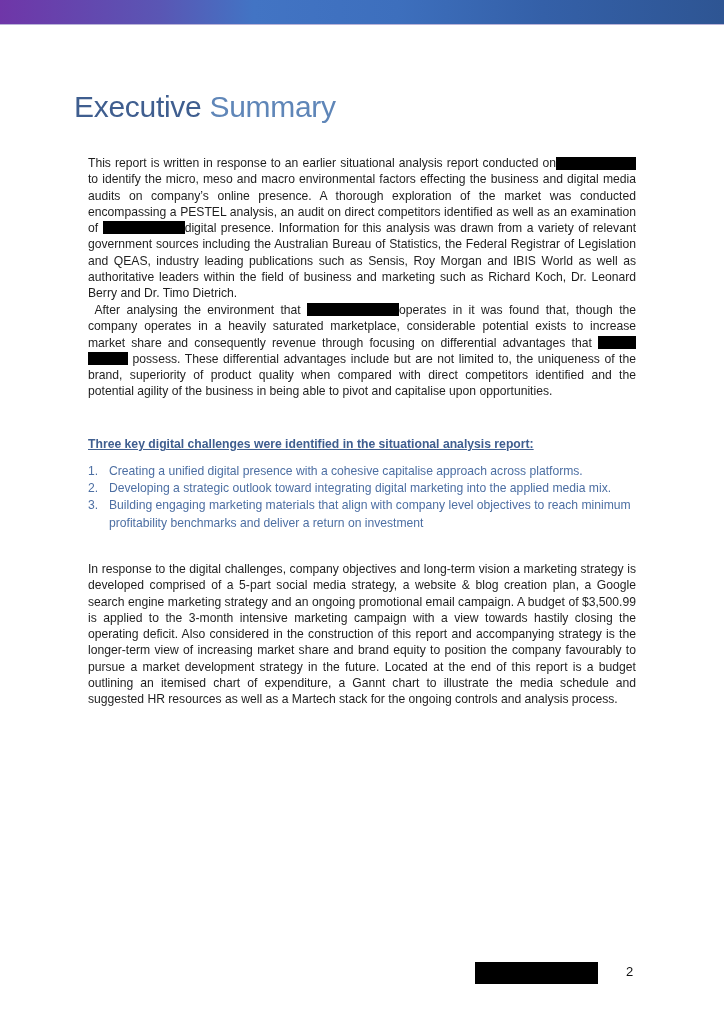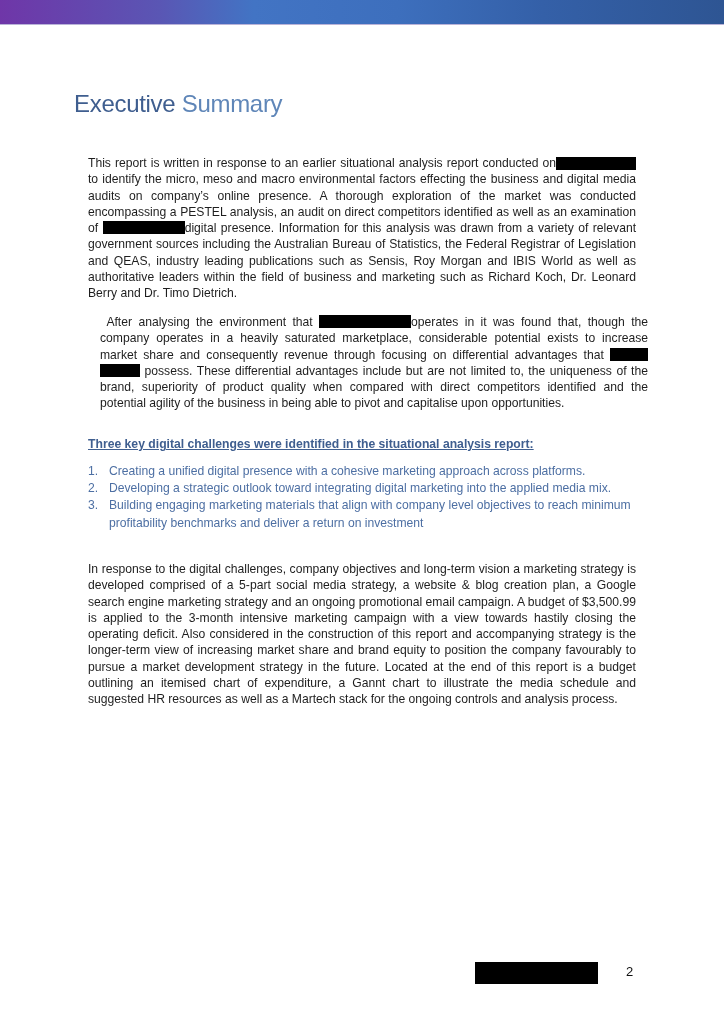--- a/index.html
+++ b/index.html
@@ -7,30 +7,30 @@
     width: 724px; height: 1023px; background: #ffffff; position: relative; overflow: hidden;
     font-family: "Liberation Sans", sans-serif; color: #222;
   }
   .top-bar {
     position: absolute; left: 0; top: 0; width: 724px; height: 24px;
     background: linear-gradient(90deg, #6f36a8 0%, #5a56b4 22%, #4274c4 35%, #3d6fbd 55%, #3460a8 75%, #2e5593 100%);
     border-bottom: 1px solid #b9b3d8;
   }
   .title {
     position: absolute; left: 74px; top: 92px; margin: 0;
-    font-size: 24px; font-weight: normal; letter-spacing: -0.3px; line-height: 1;
+    font-size: 30px; font-weight: normal; letter-spacing: -0.3px; line-height: 1;
   }
   .title .w1 { color: #3f5e8f; }
   .title .w2 { color: #5f86b8; }
   .body-text {
     position: absolute; left: 88px; width: 548px;
     font-size: 12.15px; line-height: 16.3px; text-align: justify; color: #1e1e1e;
   }
   .p1 { top: 155px; }
-  .p2 { top: 314px; margin-left: 12px; }
+  .p2 { top: 302px; }
   .p3 { top: 561px; }
   .redact { display: inline-block; background: #000; height: 13px; vertical-align: -2px; }
   .r-inline-end { float: right; width: 80px; height: 13px; background:#000; margin-top: 2px; }
   .heading {
     position: absolute; left: 88px; top: 437px; margin: 0;
     font-size: 12.2px; font-weight: bold; color: #3f5e8f; text-decoration: underline;
   }
   .challenge-list {
     position: absolute; left: 88px; top: 463px; width: 552px; margin: 0; padding: 0; list-style: none;
     font-size: 12.15px; line-height: 17.2px; color: #4d6fa3;
@@ -60,21 +60,21 @@
   <span class="redact" style="width:38px"></span>
   <span class="redact" style="width:40px"></span>
   <span>possess. These differential advantages include but are not limited to, the uniqueness of the brand, superiority of product quality when compared with direct competitors identified and the potential agility of the business in being able to pivot and capitalise upon opportunities.</span>
 </div>
 
 <h2 class="heading">Three key digital challenges were identified in the situational analysis report:</h2>
 
 <ol class="challenge-list">
   <li>
       <span class="num">1.</span>
-      <span>Creating a unified digital presence with a cohesive marketing approach across platforms.</span>
+      <span>Creating a unified digital presence with a cohesive capitalise approach across platforms.</span>
     </li>
   <li>
       <span class="num">2.</span>
       <span>Developing a strategic outlook toward integrating digital marketing into the applied media mix.</span>
     </li>
   <li>
       <span class="num">3.</span>
       <span>Building engaging marketing materials that align with company level objectives to reach minimum profitability benchmarks and deliver a return on investment</span>
     </li>
 </ol>

